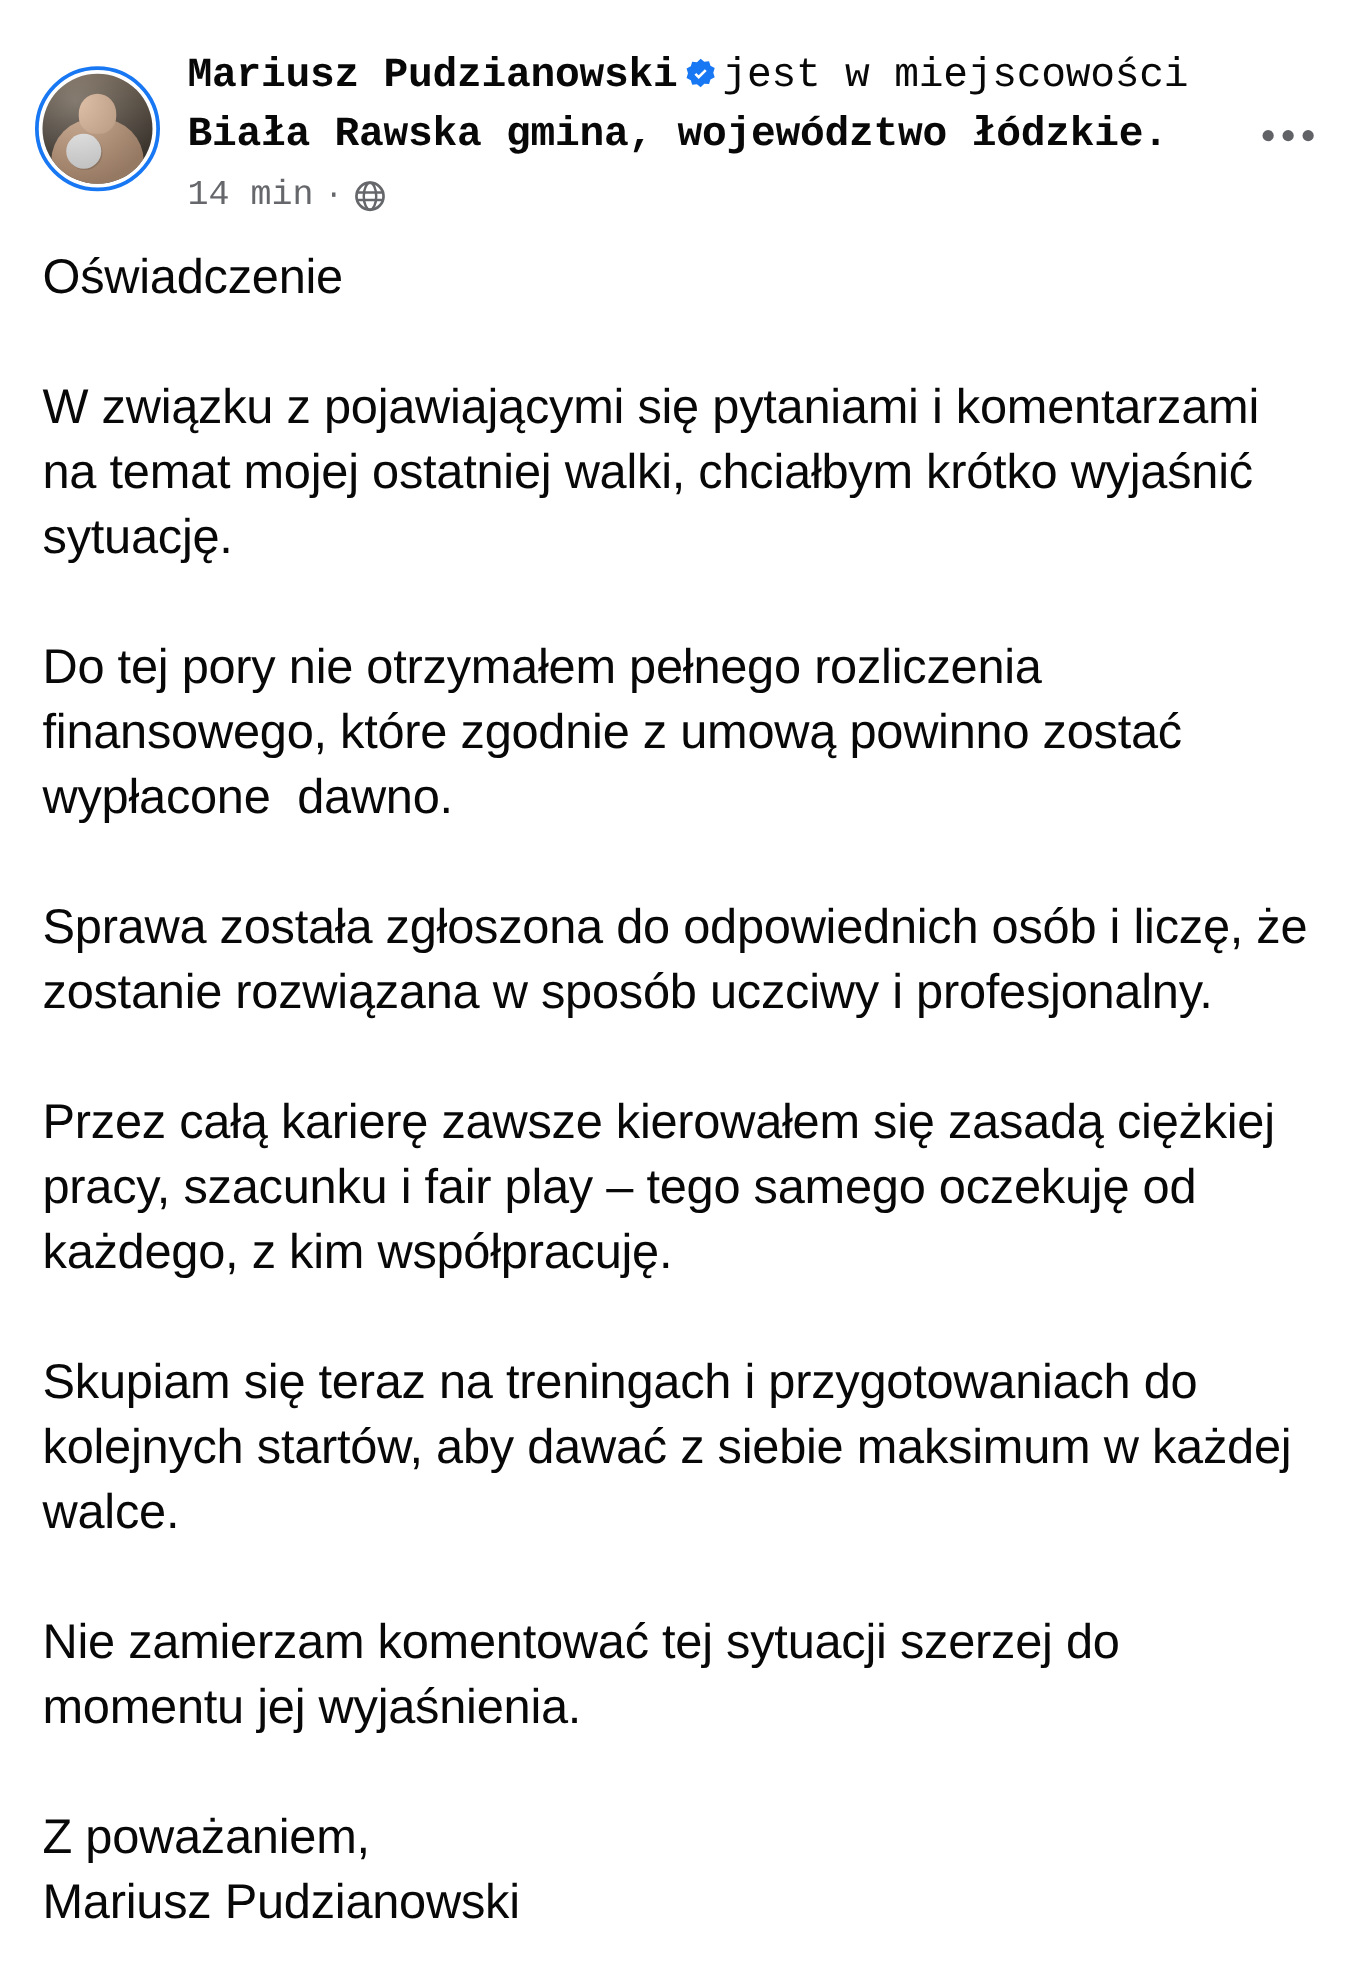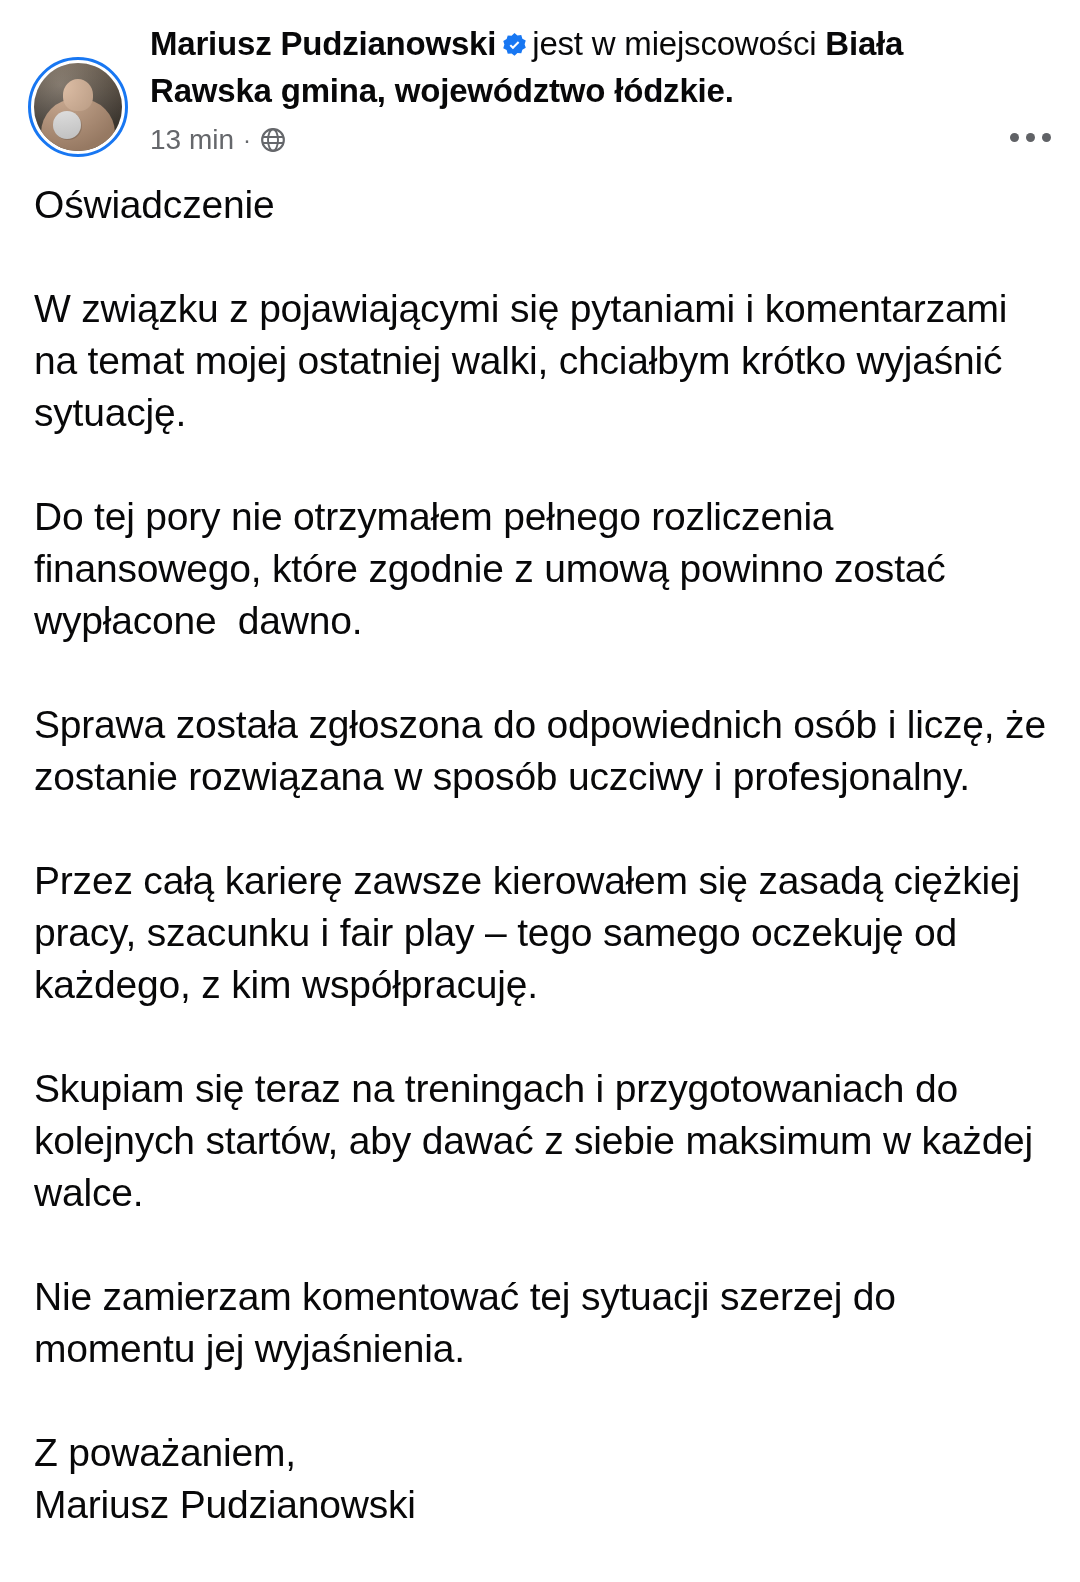--- a/index.html
+++ b/index.html
@@ -17,23 +17,24 @@
 
   .post {
     width: 1080px;
     box-sizing: border-box;
     padding: 0;
   }
 
   
   .post-header {
     display: flex;
-    align-items: flex-end;
-    padding: 14px 22px 0 28px;
-    box-sizing: border-box;
+    align-items: center;
+    padding: 31px 22px 0 28px;
+    box-sizing: border-box;
+    font-family: Liberation Mono, monospace;
   }
 
   .avatar-wrap {
     flex: 0 0 auto;
     width: 100px;
     height: 100px;
     border-radius: 50%;
     padding: 3px;
     box-sizing: border-box;
     border: 3px solid #1877f2;
@@ -183,21 +184,21 @@
 
     <div class="header-text">
       <div class="headline">
         <span class="name">Mariusz Pudzianowski</span><span class="verified"><svg viewBox="0 0 24 24" width="27" height="27" aria-hidden="true">
               <path fill="#1877f2" d="M12 .8l2.6 2.2 3.4-.3 1 3.2 3 1.6-1 3.3 1 3.3-3 1.6-1 3.2-3.4-.3L12 21.2 9.4 19l-3.4.3-1-3.2-3-1.6 1-3.3-1-3.3 3-1.6 1-3.2 3.4.3z"></path>
               <path fill="#ffffff" d="M10.6 15.3l-3-3 1.3-1.3 1.7 1.7 4.4-4.4 1.3 1.3z"></path>
             </svg></span><span>jest w miejscowości</span> <span class="place">Biała Rawska gmina, województwo łódzkie.</span>
       </div>
 
       <div class="meta">
-        <span>13 min</span>
+        <span>14 min</span>
         <span class="dot">·</span>
         <span class="globe-icon">
           <svg viewBox="0 0 24 24" width="26" height="26" aria-hidden="true">
             <circle cx="12" cy="12" r="10" fill="none" stroke="#65676b" stroke-width="2"></circle>
             <ellipse cx="12" cy="12" rx="4.6" ry="10" fill="none" stroke="#65676b" stroke-width="1.8"></ellipse>
             <path d="M2.4 9.2h19.2M2.4 14.8h19.2" stroke="#65676b" stroke-width="1.8" fill="none"></path>
           </svg>
         </span>
       </div>
     </div>

